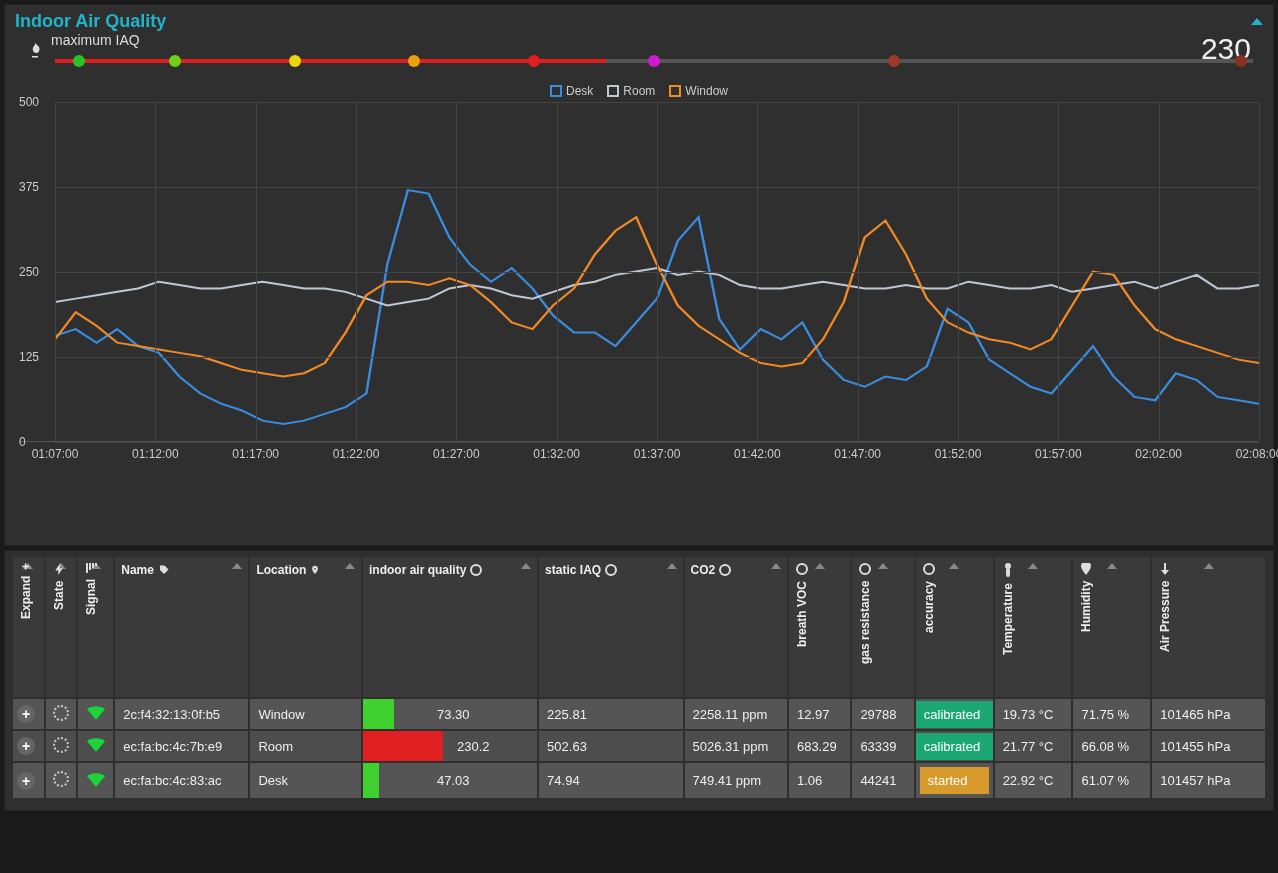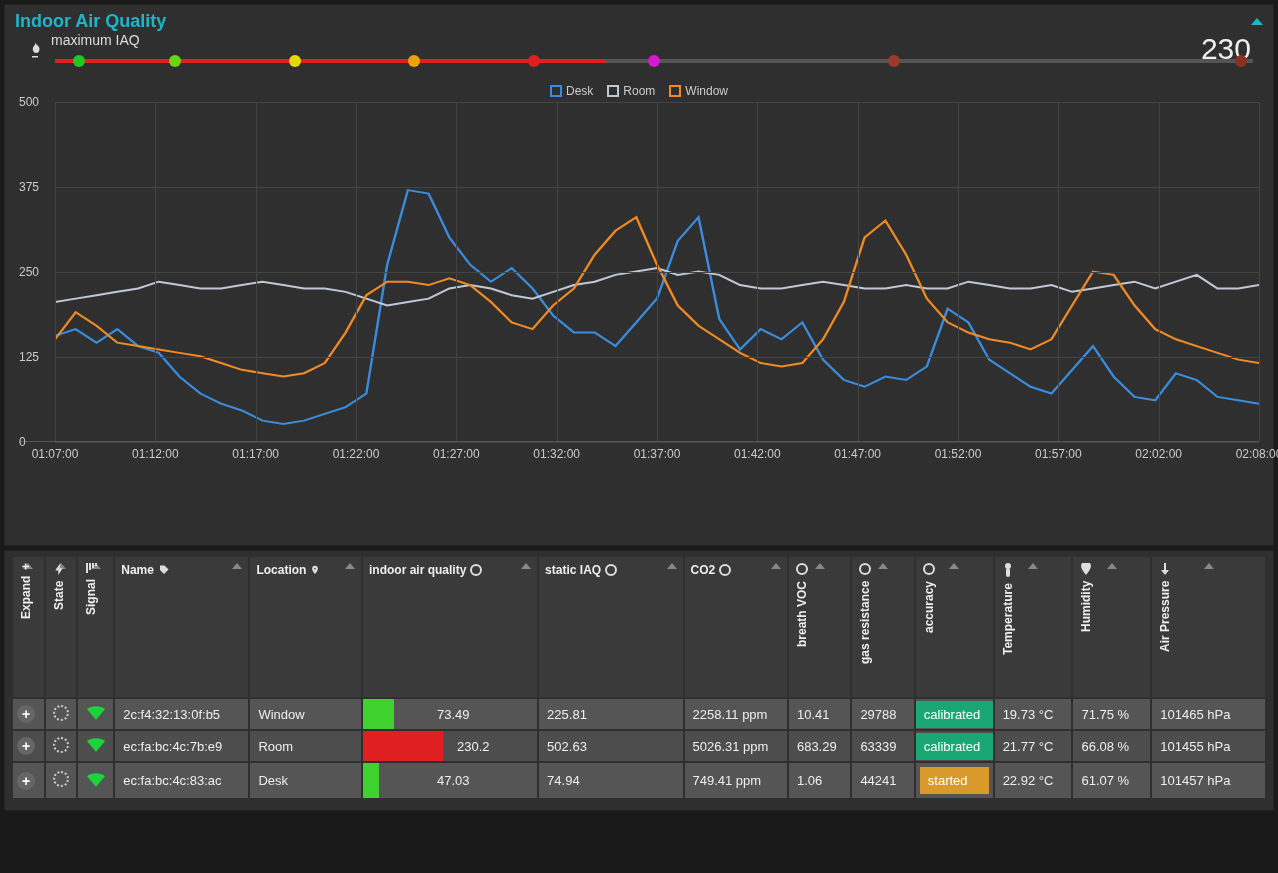--- a/index.html
+++ b/index.html
@@ -444,24 +444,24 @@
           <tr>
             <td style="text-align:center;padding:4px">
               <div class="expand-btn">+</div>
             </td>
             <td style="text-align:center;padding:4px"><span class="spinner"></span></td>
             <td style="text-align:center;padding:4px"><span class="wifi-icon"><svg width="18" height="14" viewBox="0 0 24 18">
                   <path fill="#1bd43a" d="M12 18L0 4C3 1 7 0 12 0s9 1 12 4z"></path>
                 </svg></span></td>
             <td>2c:f4:32:13:0f:b5</td>
             <td>Window</td>
-            <td class="iaq-cell"><div class="iaq-cell-bar" style="width:18%;background:#3fd12e"></div><span style="position:relative;margin-left:70px">73.49</span></td>
+            <td class="iaq-cell"><div class="iaq-cell-bar" style="width:18%;background:#3fd12e"></div><span style="position:relative;margin-left:70px">73.30</span></td>
             <td>225.81</td>
             <td>2258.11 ppm</td>
-            <td>10.41</td>
+            <td>12.97</td>
             <td>29788</td>
             <td style="padding:0">
               <span class="badge" style="background:#1aa774">calibrated</span>
             </td>
             <td>19.73 °C</td>
             <td>71.75 %</td>
             <td>101465 hPa</td>
           </tr>
           <tr class="alt">
             <td style="text-align:center;padding:4px">

